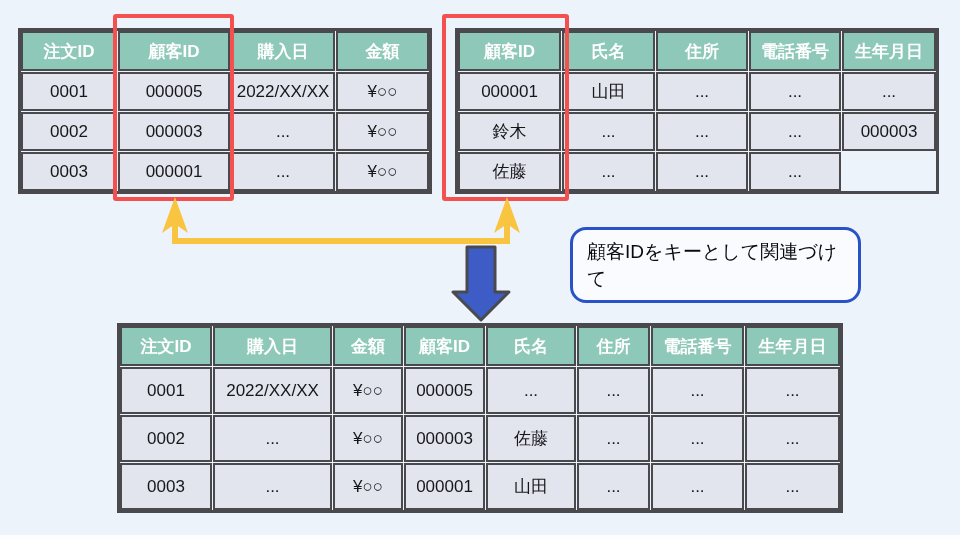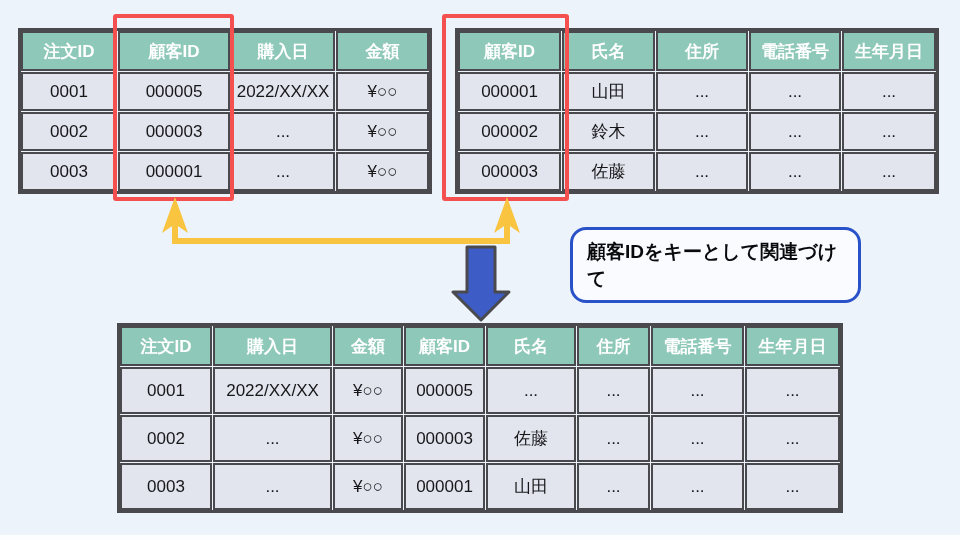--- a/index.html
+++ b/index.html
@@ -23,21 +23,21 @@
   .hl { position:absolute; box-sizing:border-box; border:4px solid #f3504f; border-radius:3px; background:transparent; }
   #hl-left  { left:113px; top:14px; width:121px; height:187px; }
   #hl-right { left:442px; top:14px; width:127px; height:187px; }
   
   .overlay { position:absolute; left:0; top:0; width:960px; height:540px; pointer-events:none; }
   
   .callout {
     position:absolute; left:570px; top:227px; width:291px; height:76px;
     box-sizing:border-box; border:3px solid #2a52c8; border-radius:16px;
     background:#f9fbfe; display:flex; flex-direction:column; justify-content:center;
-    padding:6px 14px; color:#0a0a0c; font-weight:bold; font-size:19px; line-height:27px;
+    padding:6px 14px; color:#0a0a0c; font-weight:normal; font-size:19px; line-height:27px;
   }
   .bottom-strip { position:absolute; left:0; bottom:0; width:960px; height:5px; background:#fbfdff; }
 </style>
 </head>
 <body>
 
 <div class="canvas">
 
   <div class="tbl" id="orders">
       <div class="cell head">注文ID</div>
@@ -62,21 +62,20 @@
       <div class="cell head">顧客ID</div>
       <div class="cell head">氏名</div>
       <div class="cell head">住所</div>
       <div class="cell head">電話番号</div>
       <div class="cell head">生年月日</div>
       <div class="cell">000001</div>
       <div class="cell">山田</div>
       <div class="cell">...</div>
       <div class="cell">...</div>
       <div class="cell">...</div>
-      <div class="cell">000002</div>
       <div class="cell">鈴木</div>
       <div class="cell">...</div>
       <div class="cell">...</div>
       <div class="cell">...</div>
       <div class="cell">000003</div>
       <div class="cell">佐藤</div>
       <div class="cell">...</div>
       <div class="cell">...</div>
       <div class="cell">...</div>
     </div>

